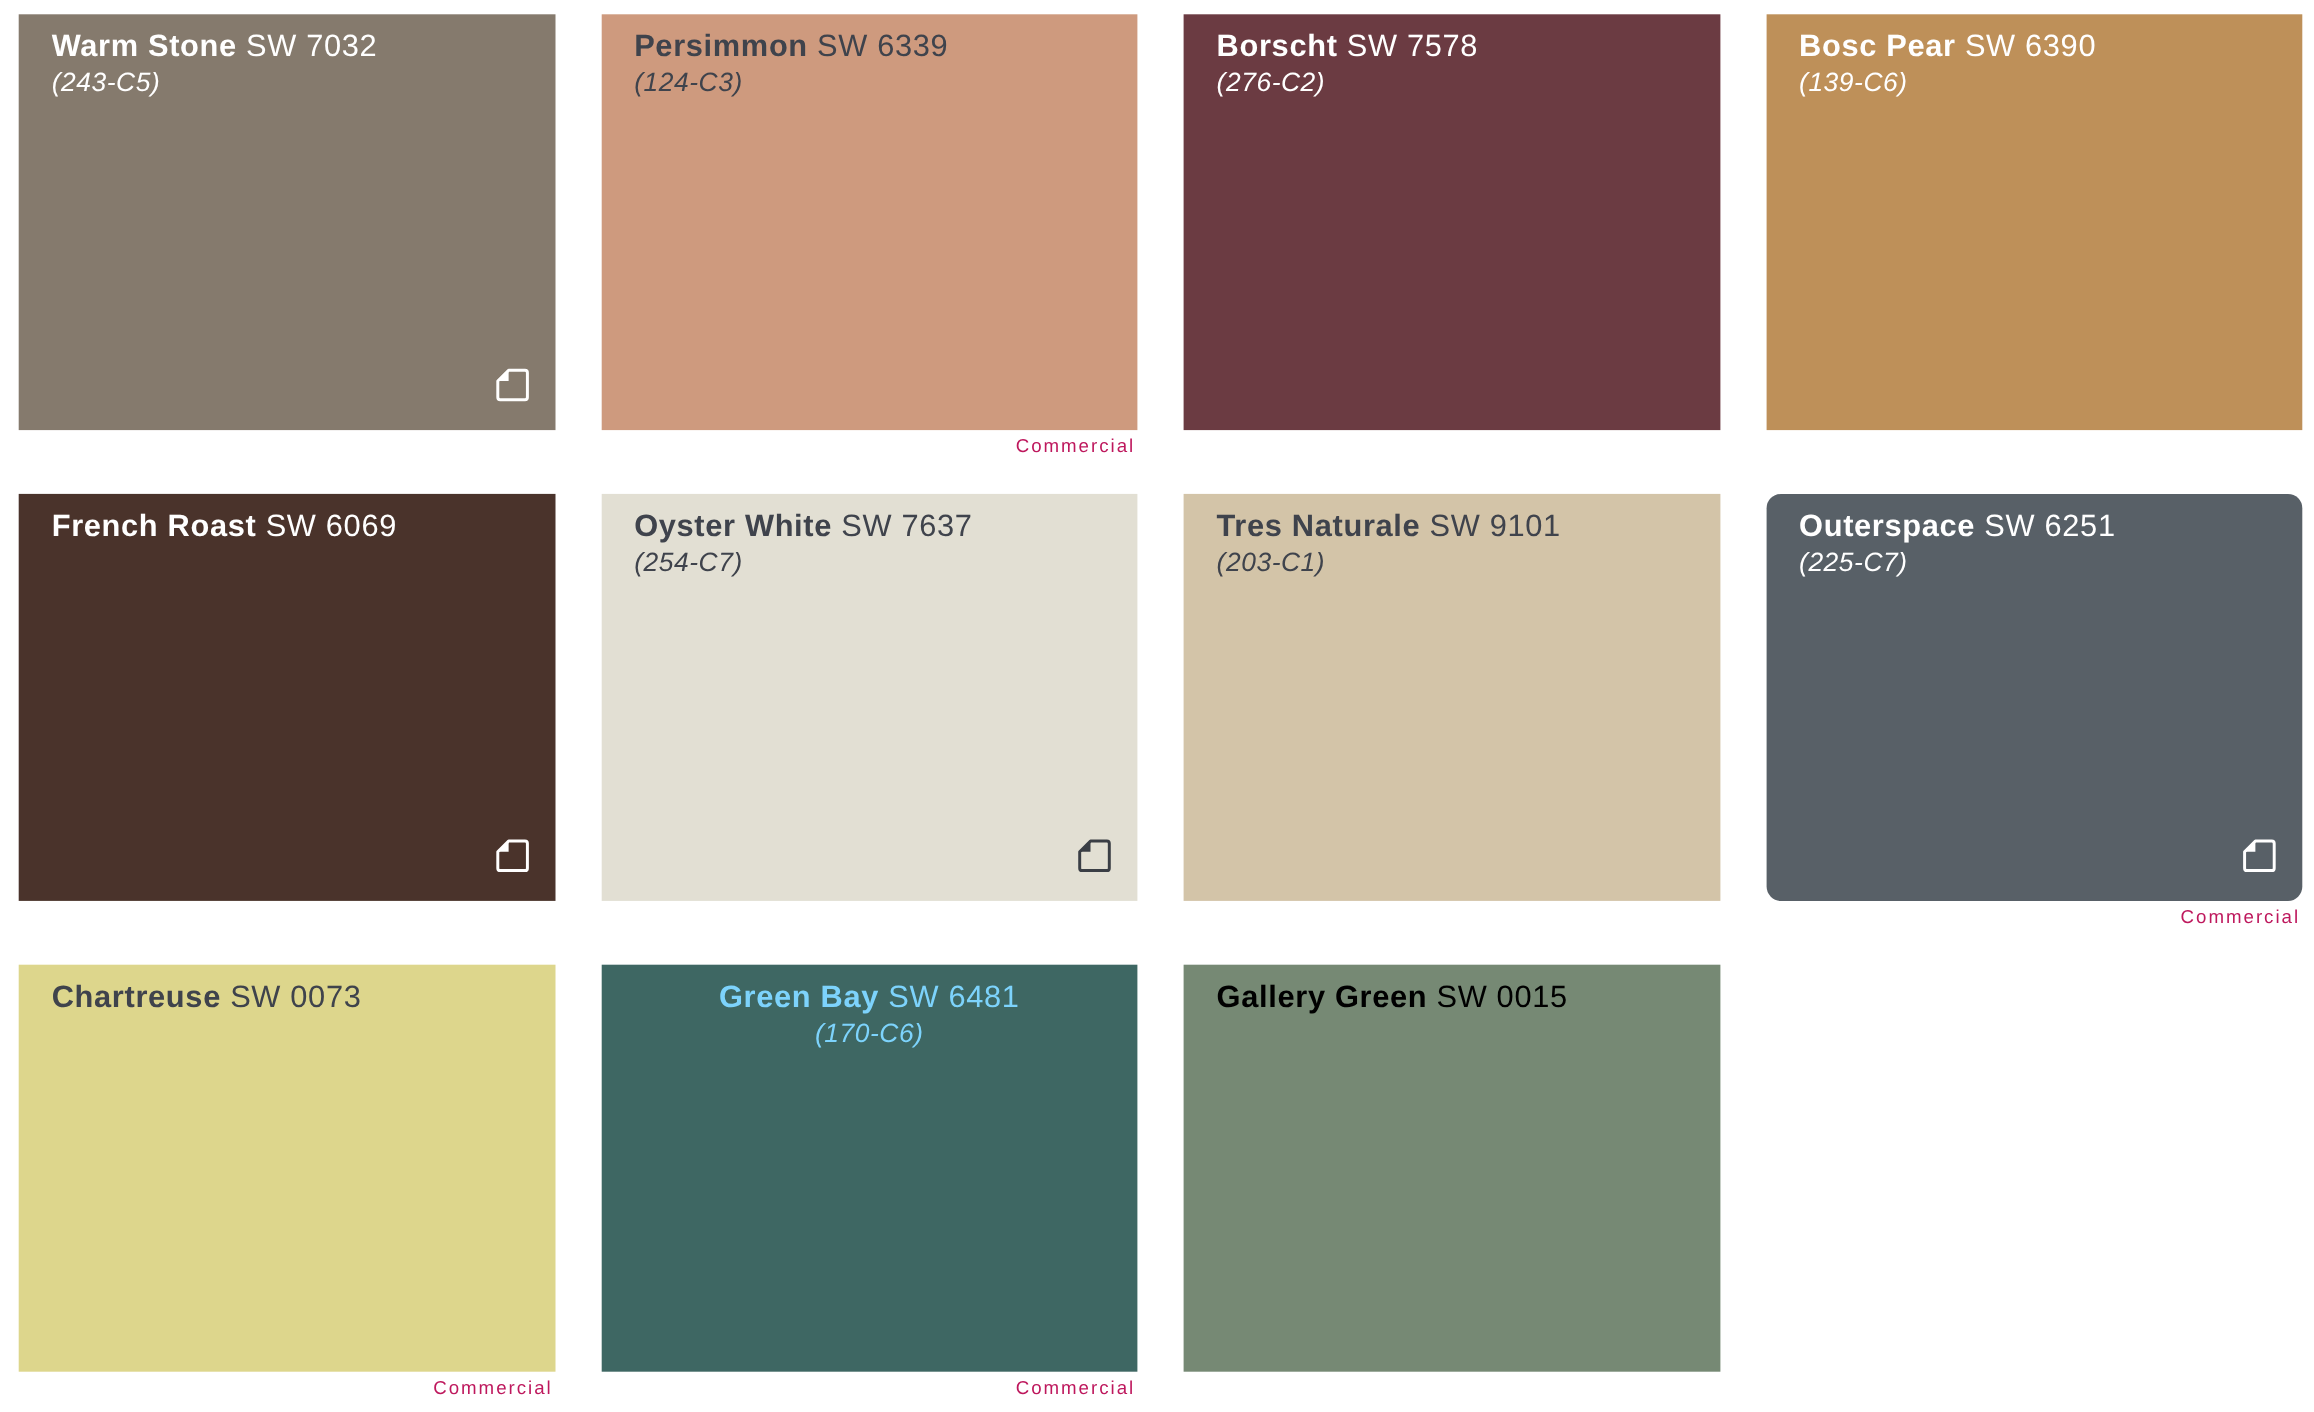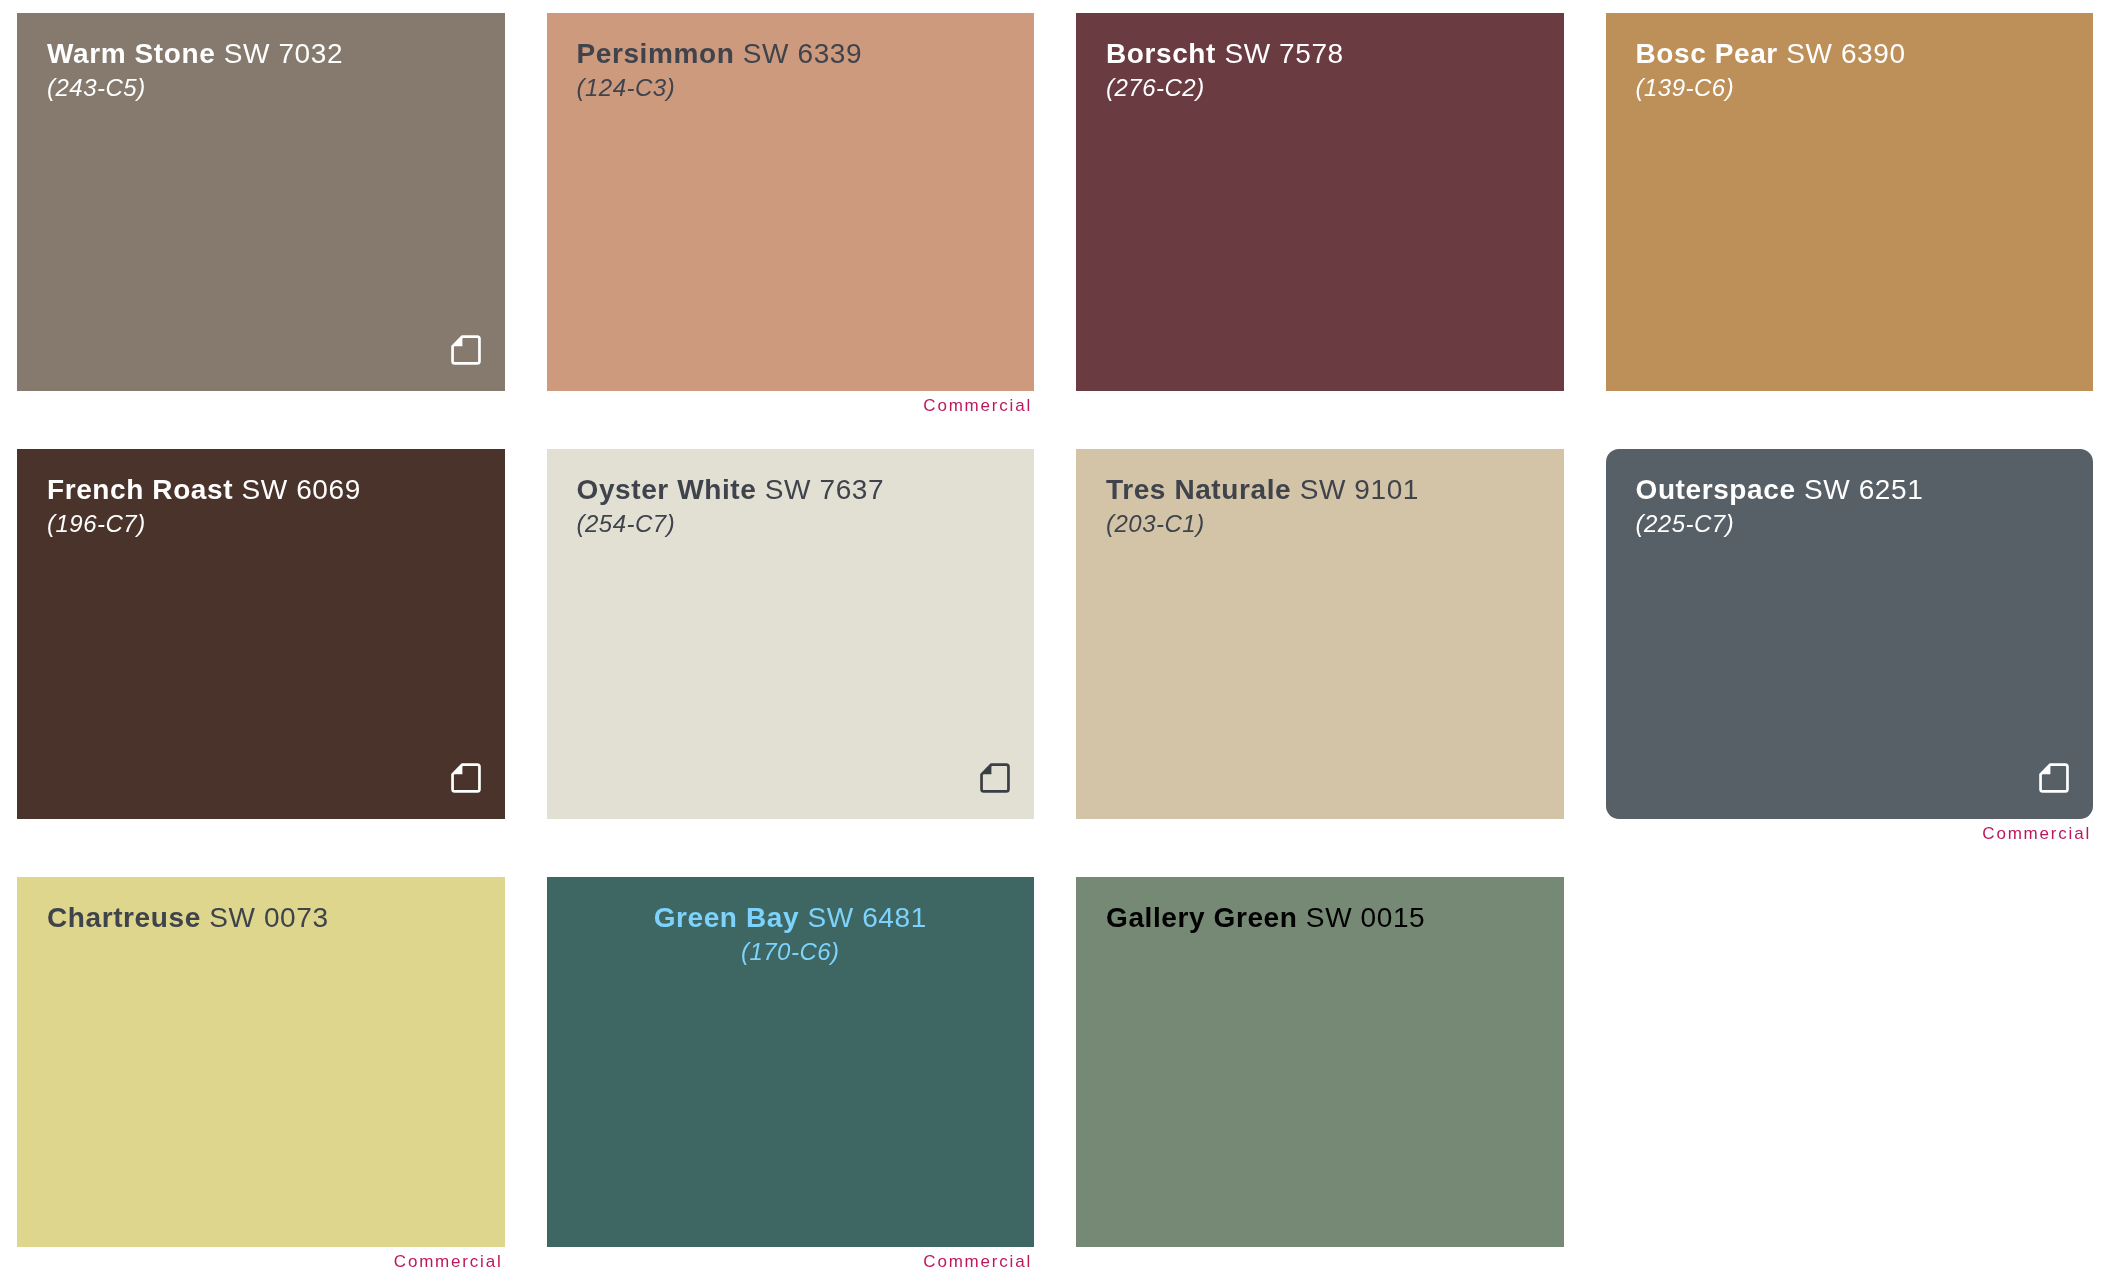--- a/index.html
+++ b/index.html
@@ -23,21 +23,21 @@
     row-gap: 58px;
     padding: 13px 11px 0 17px;
   }
   .cell {
     position: relative;
   }
   .swatch {
     position: absolute;
     inset: 0;
     box-sizing: border-box;
-    padding: 24px 30px;
+    padding: 12px 30px;
     cursor: pointer;
   }
   .title {
     font-size: 28px;
     line-height: 1.22;
     letter-spacing: 0.6px;
     white-space: nowrap;
   }
   .title .name {
     font-weight: 700;
@@ -124,21 +124,20 @@
     </div>
 
   </div>
 
   <div class="cell">
     <div class="swatch" style="background: rgb(74, 51, 43); color: rgb(255, 255, 255);">
       <div class="title">
         <span class="name">French Roast</span>
         <span class="code">SW 6069</span>
       </div>
-      <div class="subcode">(196-C7)</div>
       <svg class="page-icon" viewBox="0 0 24 24" aria-hidden="true" style="color: rgb(255, 255, 255);">
         <path d="M9.7 3.5 L3.5 9.7 L9.7 9.7 Z" fill="currentColor"></path>
         <path d="M9.7 3.5 H19.1 Q20.5 3.5 20.5 4.9 V19.1 Q20.5 20.5 19.1 20.5 H4.9 Q3.5 20.5 3.5 19.1 V9.7 Z" fill="none" stroke="currentColor" stroke-width="1.7" stroke-linejoin="round"></path>
       </svg>
     </div>
 
   </div>
 
   <div class="cell">
     <div class="swatch" style="background: rgb(226, 223, 211); color: rgb(63, 67, 76);">

